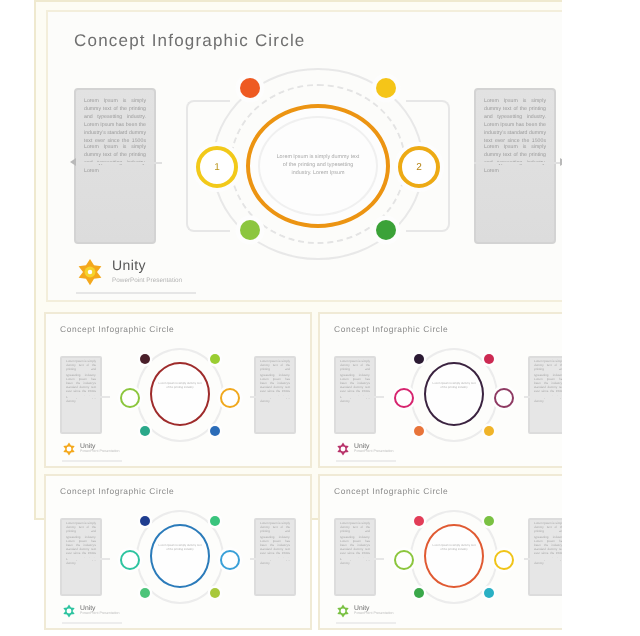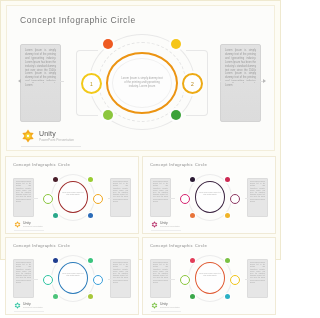--- a/index.html
+++ b/index.html
@@ -7,20 +7,21 @@
     width:281px;height:318px;
     background:#ffffff;
     font-family:"Liberation Sans", sans-serif;
     overflow:hidden;
   }
   .page{
     position:relative;width:281px;height:260px;
     background:#fdfcf4;
     box-sizing:border-box;
     border:1px solid #efe9cf;
+    margin-left:17px;
   }
 
   
   .hero{
     position:absolute;left:5px;top:4px;width:269px;height:146px;
     background:#fcfcfa;
     border:1px solid #f3eedb;
     box-sizing:border-box;
     overflow:hidden;
   }

